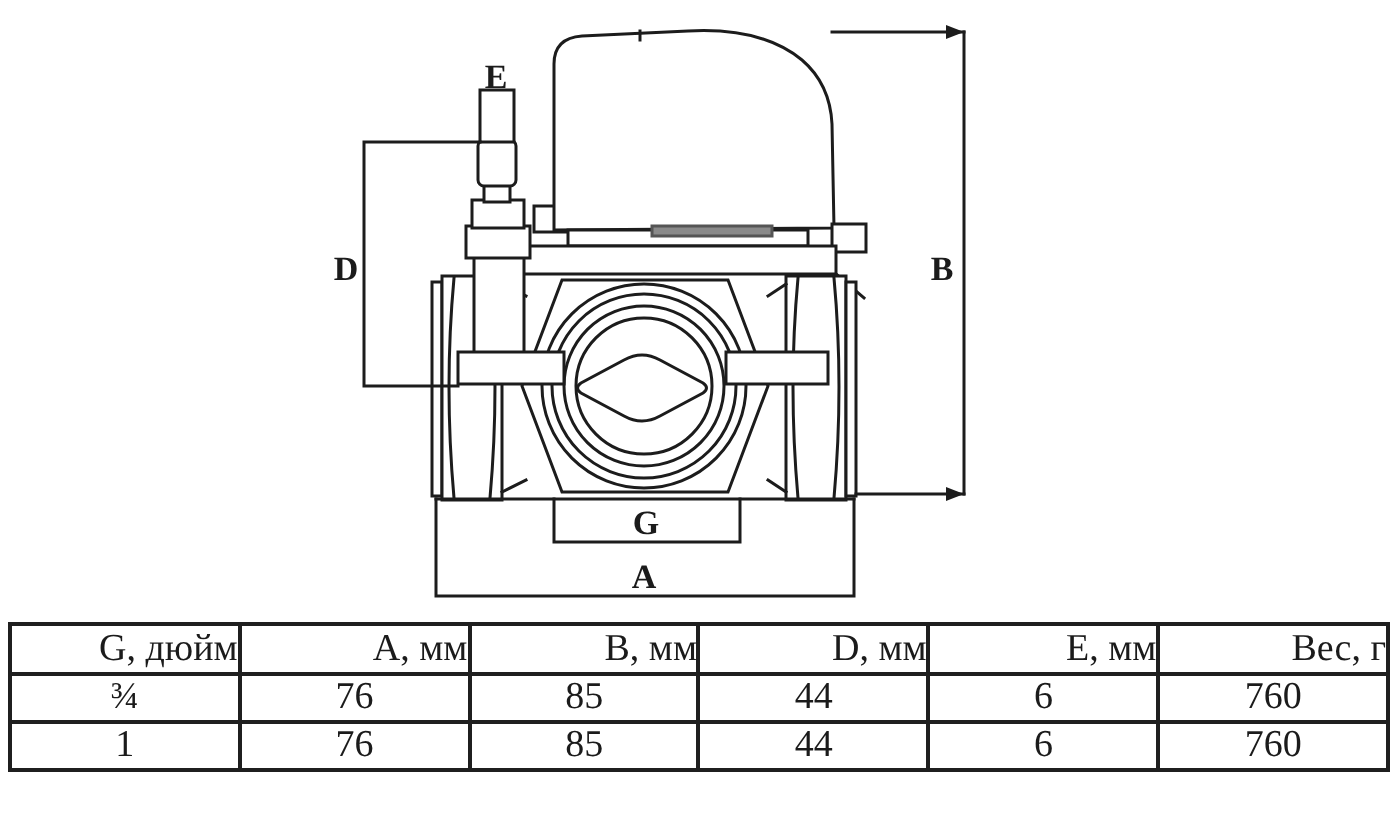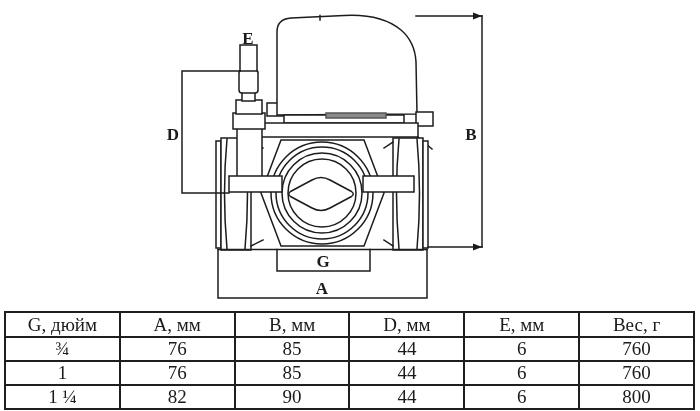--- a/index.html
+++ b/index.html
@@ -7,21 +7,21 @@
         font-family:"Liberation Serif", serif;}
   svg{display:block;}
   .drawing line, .drawing path, .drawing rect, .drawing polygon, .drawing polyline, .drawing circle{
     vector-effect:non-scaling-stroke;
   }
   .dim-label{font-family:"Liberation Serif", serif;font-weight:bold;font-size:17px;fill:#1b1b1b;}
   table.dims{border-collapse:collapse;table-layout:fixed;width:691px;margin:4px 0 0 4px;
              font-family:"Liberation Serif", serif;color:#1b1b1b;}
   table.dims th, table.dims td{border:2px solid #1f1f1f;text-align:center;vertical-align:middle;
              font-size:19px;font-weight:normal;padding:0;}
-  table.dims th{height:23px;}
+  table.dims th{height:23px;text-align:right;}
   table.dims td{height:22px;}
 </style>
 </head>
 <body>
 
 <div class="page">
 
   <svg class="drawing" width="700" height="307" viewBox="0 0 700 307" fill="none" stroke="#1c1c1c" stroke-width="1.5" stroke-linecap="square">
 
     <rect x="267" y="103" width="16" height="13" fill="#ffffff"></rect>
@@ -127,23 +127,15 @@
         <td>760</td>
       </tr>
       <tr>
         <td>1</td>
         <td>76</td>
         <td>85</td>
         <td>44</td>
         <td>6</td>
         <td>760</td>
       </tr>
-      <tr>
-        <td>1 ¼</td>
-        <td>82</td>
-        <td>90</td>
-        <td>44</td>
-        <td>6</td>
-        <td>800</td>
-      </tr>
     </tbody>
   </table>
 </div>
 
 </body></html>

